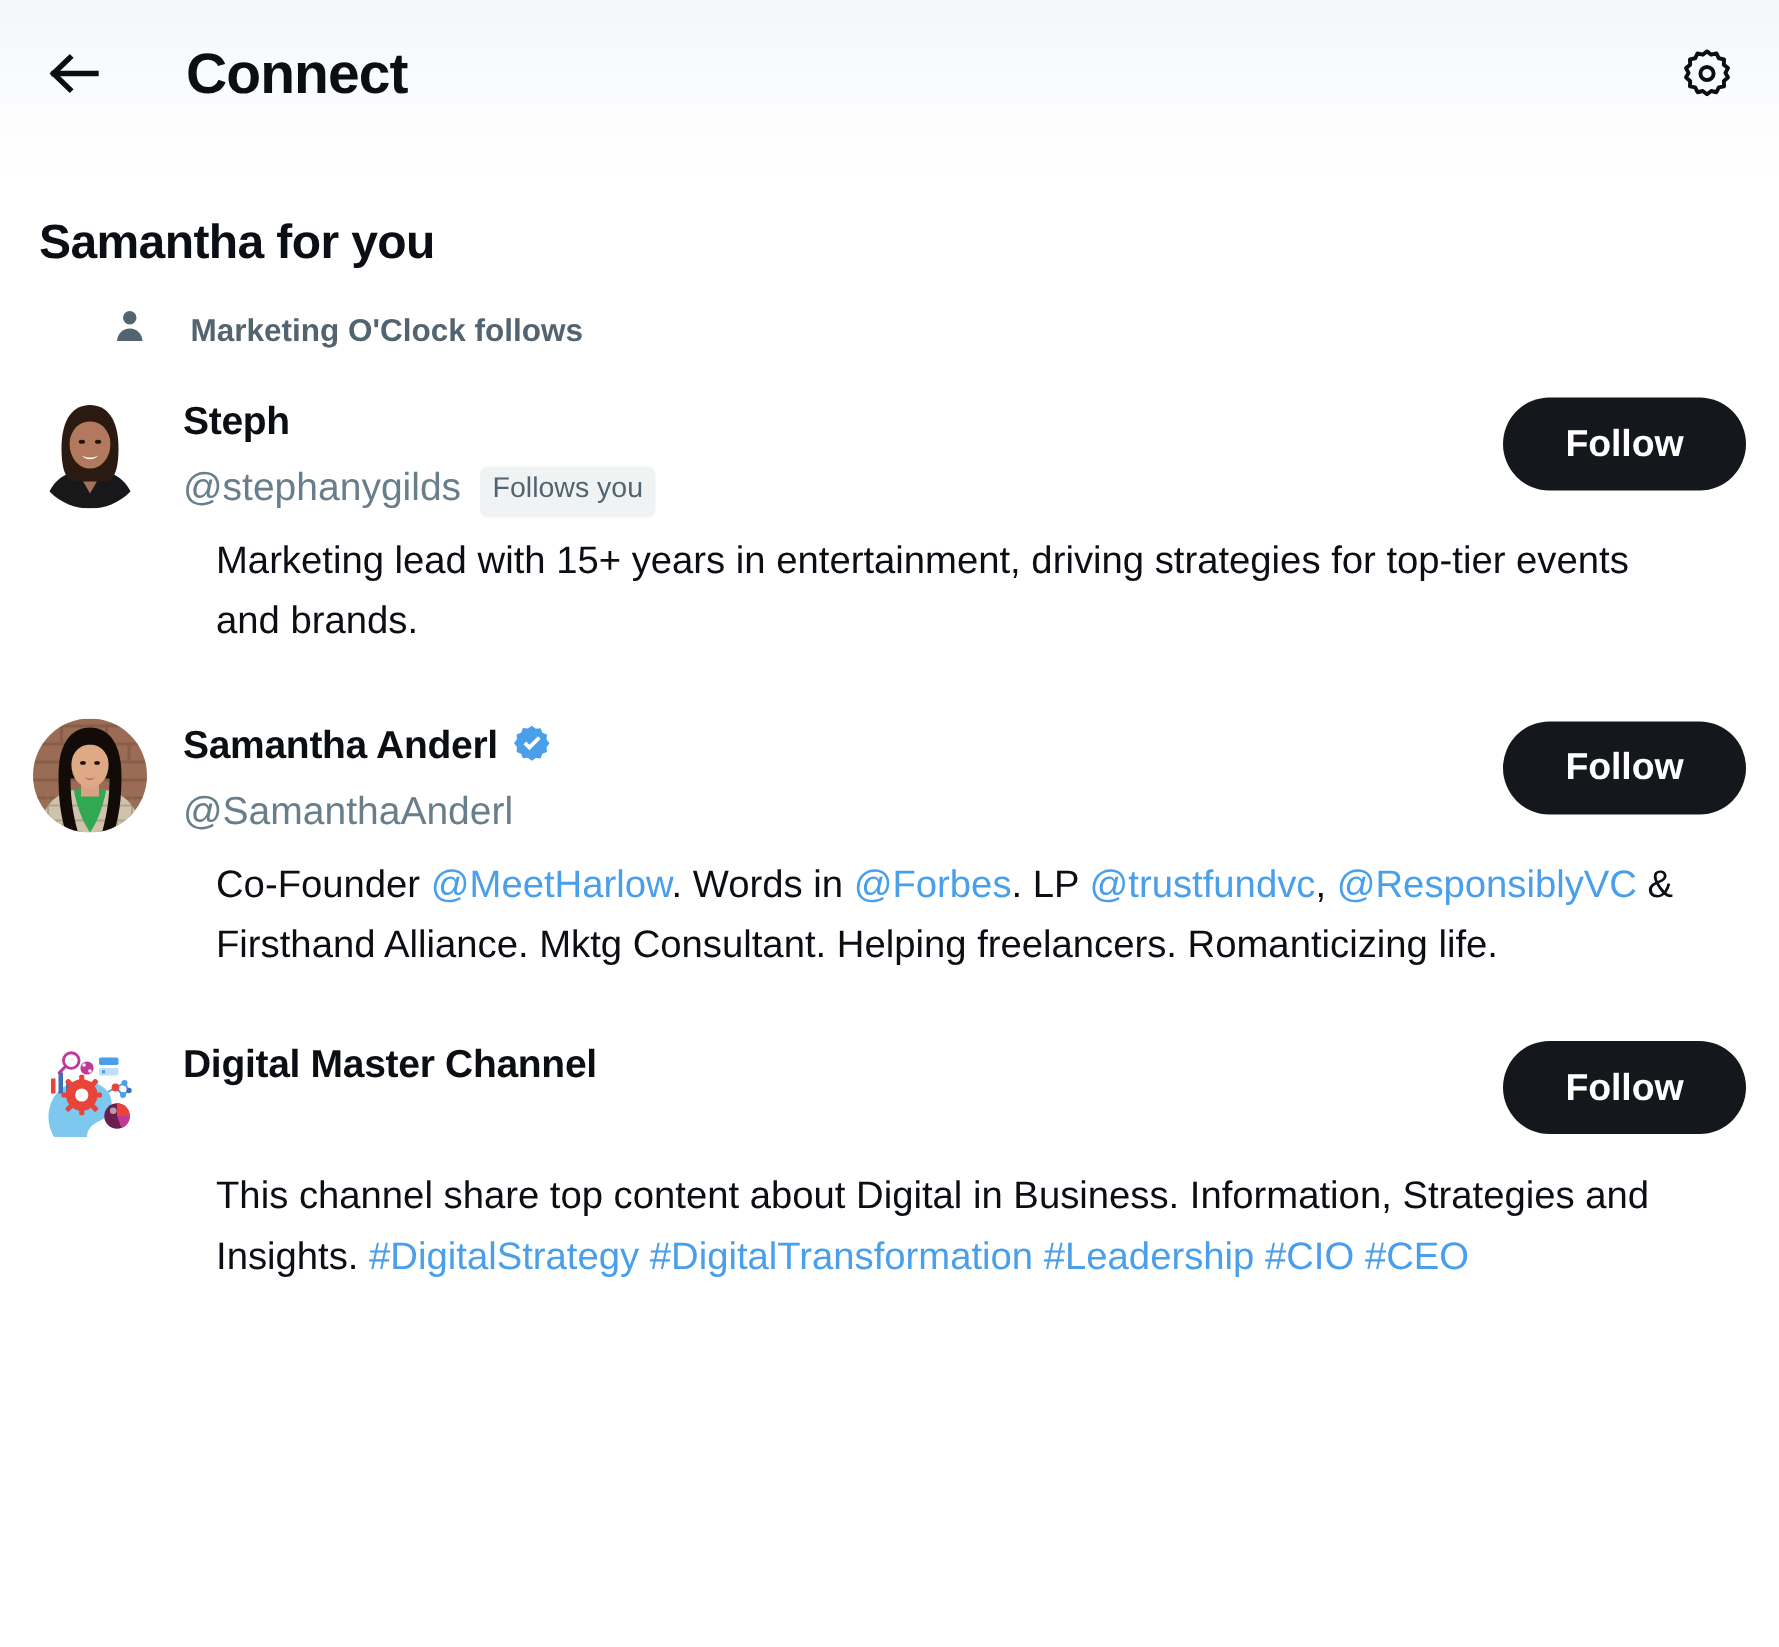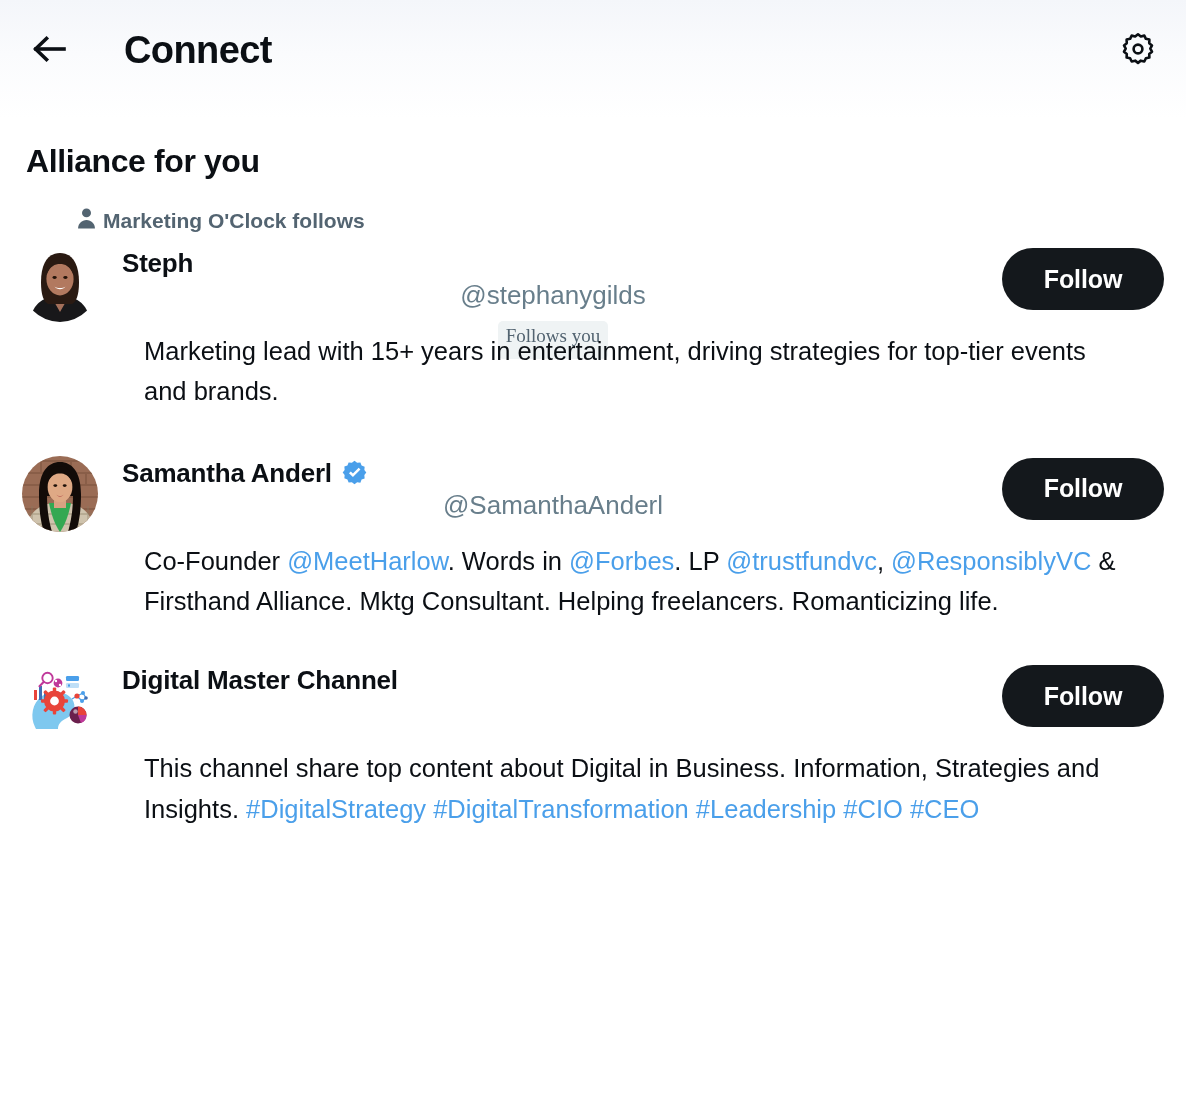--- a/index.html
+++ b/index.html
@@ -130,24 +130,24 @@
   .list { padding-top: 22px; }
 
   .suggestion {
     position: relative;
     padding: 0 22px 0 22px;
   }
 
   .social-context {
     display: flex;
     align-items: center;
-    gap: 4px;
+    gap: 28px;
     padding-left: 52px;
     height: 38px;
-    margin-bottom: 5px;
+    margin-bottom: 22px;
   }
 
   .social-context-label {
     font-size: 21px;
     font-weight: 700;
     color: #536471;
     line-height: 1;
   }
 
   .row {
@@ -189,43 +189,40 @@
     font-size: 26px;
     font-weight: 700;
     color: #0b0f14;
     line-height: 1;
     letter-spacing: -0.2px;
     white-space: nowrap;
   }
 
   .handle-line {
     display: flex;
-    align-items: center;
     gap: 13px;
-    margin-top: 0;
+    margin-top: 12px;
     height: 34px;
-    flex-direction: column;
   }
 
   .handle {
     font-size: 26px;
     color: #687e8b;
     line-height: 1;
     white-space: nowrap;
   }
 
   .follows-you {
     font-size: 19px;
     color: #536471;
     background: #eff3f4;
     border-radius: 5px;
     padding: 5px 8px 14px 8px;
     line-height: 1;
     white-space: nowrap;
-    font-family: Liberation Serif, serif;
   }
 
   .follow-btn {
     flex: 0 0 auto;
     margin-left: 18px;
     margin-top: 4px;
     background: #14181c;
     color: #ffffff;
     font-family: "Liberation Sans", sans-serif;
     font-size: 25px;
@@ -280,21 +277,21 @@
       <span>
         <svg width="34" height="34" viewBox="0 0 24 24" fill="none">
           <path d="M12 1.6 l2.0 1.55 2.45 -.58 1.12 2.26 2.46 .52 -.1 2.52 1.95 1.6 -1.2 2.22 1.2 2.22 -1.95 1.6 .1 2.52 -2.46 .52 -1.12 2.26 -2.45 -.58 -2.0 1.55 -2.0 -1.55 -2.45 .58 -1.12 -2.26 -2.46 -.52 .1 -2.52 -1.95 -1.6 1.2 -2.22 -1.2 -2.22 1.95 -1.6 -.1 -2.52 2.46 -.52 1.12 -2.26 2.45 .58 z" stroke="#0b0f14" stroke-width="1.85" stroke-linejoin="round"></path>
           <circle cx="12" cy="12" r="3.1" stroke="#0b0f14" stroke-width="1.85"></circle>
         </svg>
       </span>
     </button>
   </div>
 
 
-  <h2 class="section-title">Alliance for you</h2>
+  <h2 class="section-title">Samantha for you</h2>
 
   <div class="list">
 
     <div class="suggestion">
 
       <div class="social-context">
         <span>
           <svg width="25" height="25" viewBox="0 0 24 24" fill="#536471">
             <circle cx="12" cy="6.6" r="4.3"></circle>
             <path d="M3.9 21.5 c0 -4.6 3.6 -8.1 8.1 -8.1 s8.1 3.5 8.1 8.1 z"></path>

